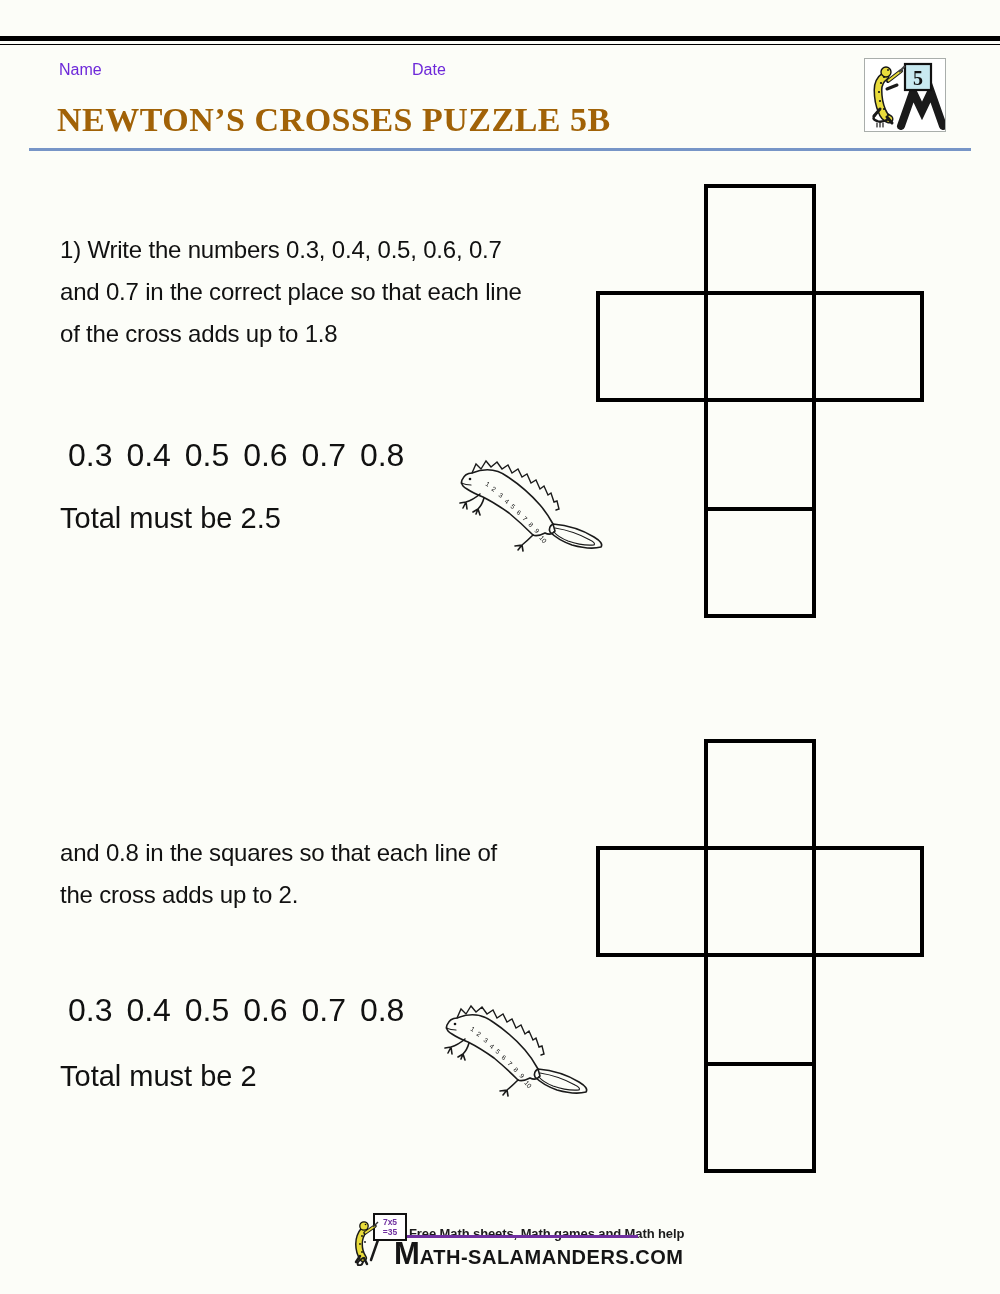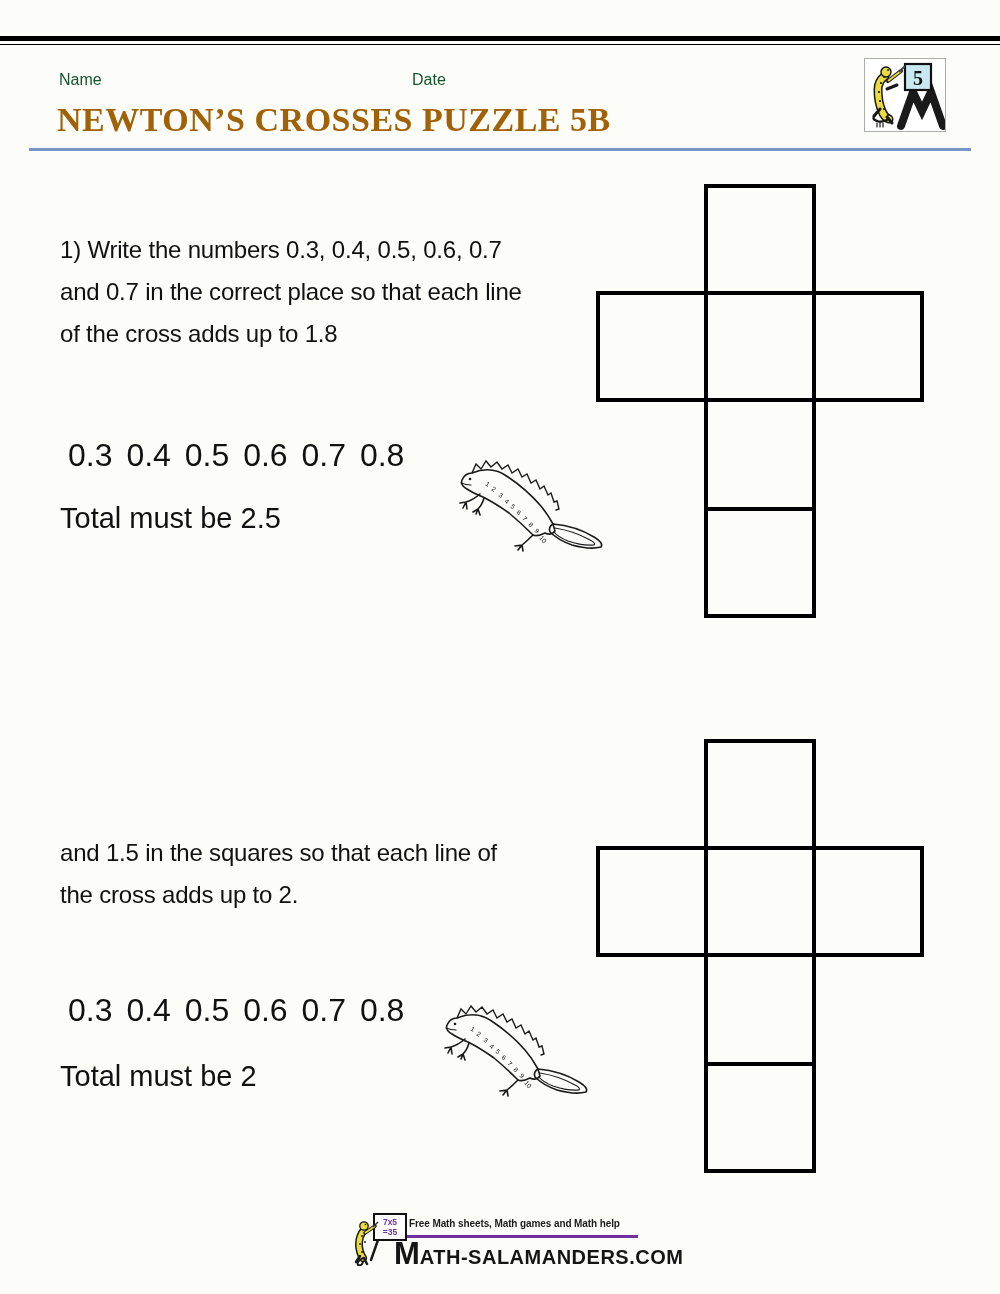--- a/index.html
+++ b/index.html
@@ -7,39 +7,39 @@
   #page{position:relative;width:1000px;height:1294px;background:#fcfdf8;overflow:hidden;margin:0 auto;}
 
   .abs{position:absolute;}
   .nowrap{white-space:nowrap;}
 
   
   .rule-thick{left:0;top:36px;width:1000px;height:5px;background:#000;}
   .rule-thin{left:0;top:44px;width:1000px;height:1px;background:#000;}
 
   
-  .field-label{font-size:16px;color:#14532d;top:71px;}
+  .field-label{font-size:16px;color:#6d28d9;top:61px;}
   .name-label{left:59px;}
   .date-label{left:412px;}
 
   .page-title{left:57px;top:101px;font-family:"Liberation Serif",serif;
     font-size:34px;font-weight:600;color:#a16207;letter-spacing:.5px;}
   .title-rule{left:29px;top:148px;width:942px;height:3px;background:#7795c7;}
 
   .logo-box{left:864px;top:58px;width:80px;height:72px;background:#fff;border:1px solid #a9aeab;}
 
   
   .qline{font-size:24px;letter-spacing:-.2px;color:#111;left:60px;}
   .numbers-line{font-size:32px;color:#111;word-spacing:5px;left:68px;}
   .total-line{font-size:29px;color:#111;left:60px;}
 
   
   .footer{left:352px;top:1212px;width:310px;height:64px;}
   .f-logo{left:0;top:0;z-index:3;}
-  .tagline{left:57px;top:6px;font-size:10px;font-weight:700;color:#1b1b1b;letter-spacing:-.1px;}
+  .tagline{left:57px;top:14px;font-size:13px;font-weight:700;color:#1b1b1b;letter-spacing:-.1px;}
   .tagline-rule{left:54px;top:23px;width:232px;height:3px;background:#7030a0;}
   .wordmark{left:18px;top:24px;z-index:1;color:#151515;font-weight:700;margin-left:24px;}
   .wm-m{font-size:31px;font-family:"Liberation Sans",sans-serif;}
   .wm-rest{font-size:20px;letter-spacing:.5px;font-family:"Liberation Sans",sans-serif;}
 
   svg .ln{stroke:#1a1a1a;fill:none;stroke-linecap:round;}
   svg text.newt-num{font-family:"Liberation Sans",sans-serif;font-size:6.5px;fill:#111;}
 </style>
 </head>
 <body>
@@ -118,21 +118,21 @@
         <rect x="110" y="2" width="108" height="107"></rect>
         <rect x="2" y="109" width="108" height="107"></rect>
         <rect x="110" y="109" width="108" height="107"></rect>
         <rect x="218" y="109" width="108" height="107"></rect>
         <rect x="110" y="216" width="108" height="109"></rect>
         <rect x="110" y="325" width="108" height="107"></rect>
       </g>
     </svg>
   </div>
 
-  <div class="abs nowrap qline" style="top:839px">and 1.5 in the squares so that each line of</div>
+  <div class="abs nowrap qline" style="top:839px">and 0.8 in the squares so that each line of</div>
   <div class="abs nowrap qline" style="top:881px">the cross adds up to 2.</div>
   <div class="abs nowrap numbers-line" style="top:992px">0.3 0.4 0.5 0.6 0.7 0.8</div>
   <div class="abs nowrap total-line" style="top:1060px">Total must be 2</div>
 
   <div class="abs" style="left:443px;top:997px">
     <svg width="150" height="100" viewBox="0 0 150 100">
       <polyline points="14,21 18,12 23,17 28,9 33,15 39,10 44,17 50,13 54,21 60,17 64,25 69,22 73,31 78,28 82,37 86,34 90,43 93,41 96,50 99,49 101,57 98,58" fill="#fff" class="ln" stroke-width="1.4"></polyline>
       <path d="M95,72 Q118,74 136,85 Q146,91 143,95 Q132,98 114,93 Q100,88 92,80 Q90,75 95,72 Z" fill="#fff" class="ln" stroke-width="1.6"></path>
       <path d="M97,76 Q116,79 132,88 Q138,91 136,93 Q124,94 110,89 Q100,85 96,80" class="ln" stroke-width="1.2"></path>
       <path d="M14,21 Q34,13 50,25 Q68,37 82,53 Q89,61 95,72 L97,79 Q93,84 87,81 Q79,85 75,83 Q63,71 51,61 Q37,51 25,45 Q15,41 9,37 Q2,33 4,28 Q7,21 14,21 Z" fill="#fff" class="ln" stroke-width="1.6"></path>

